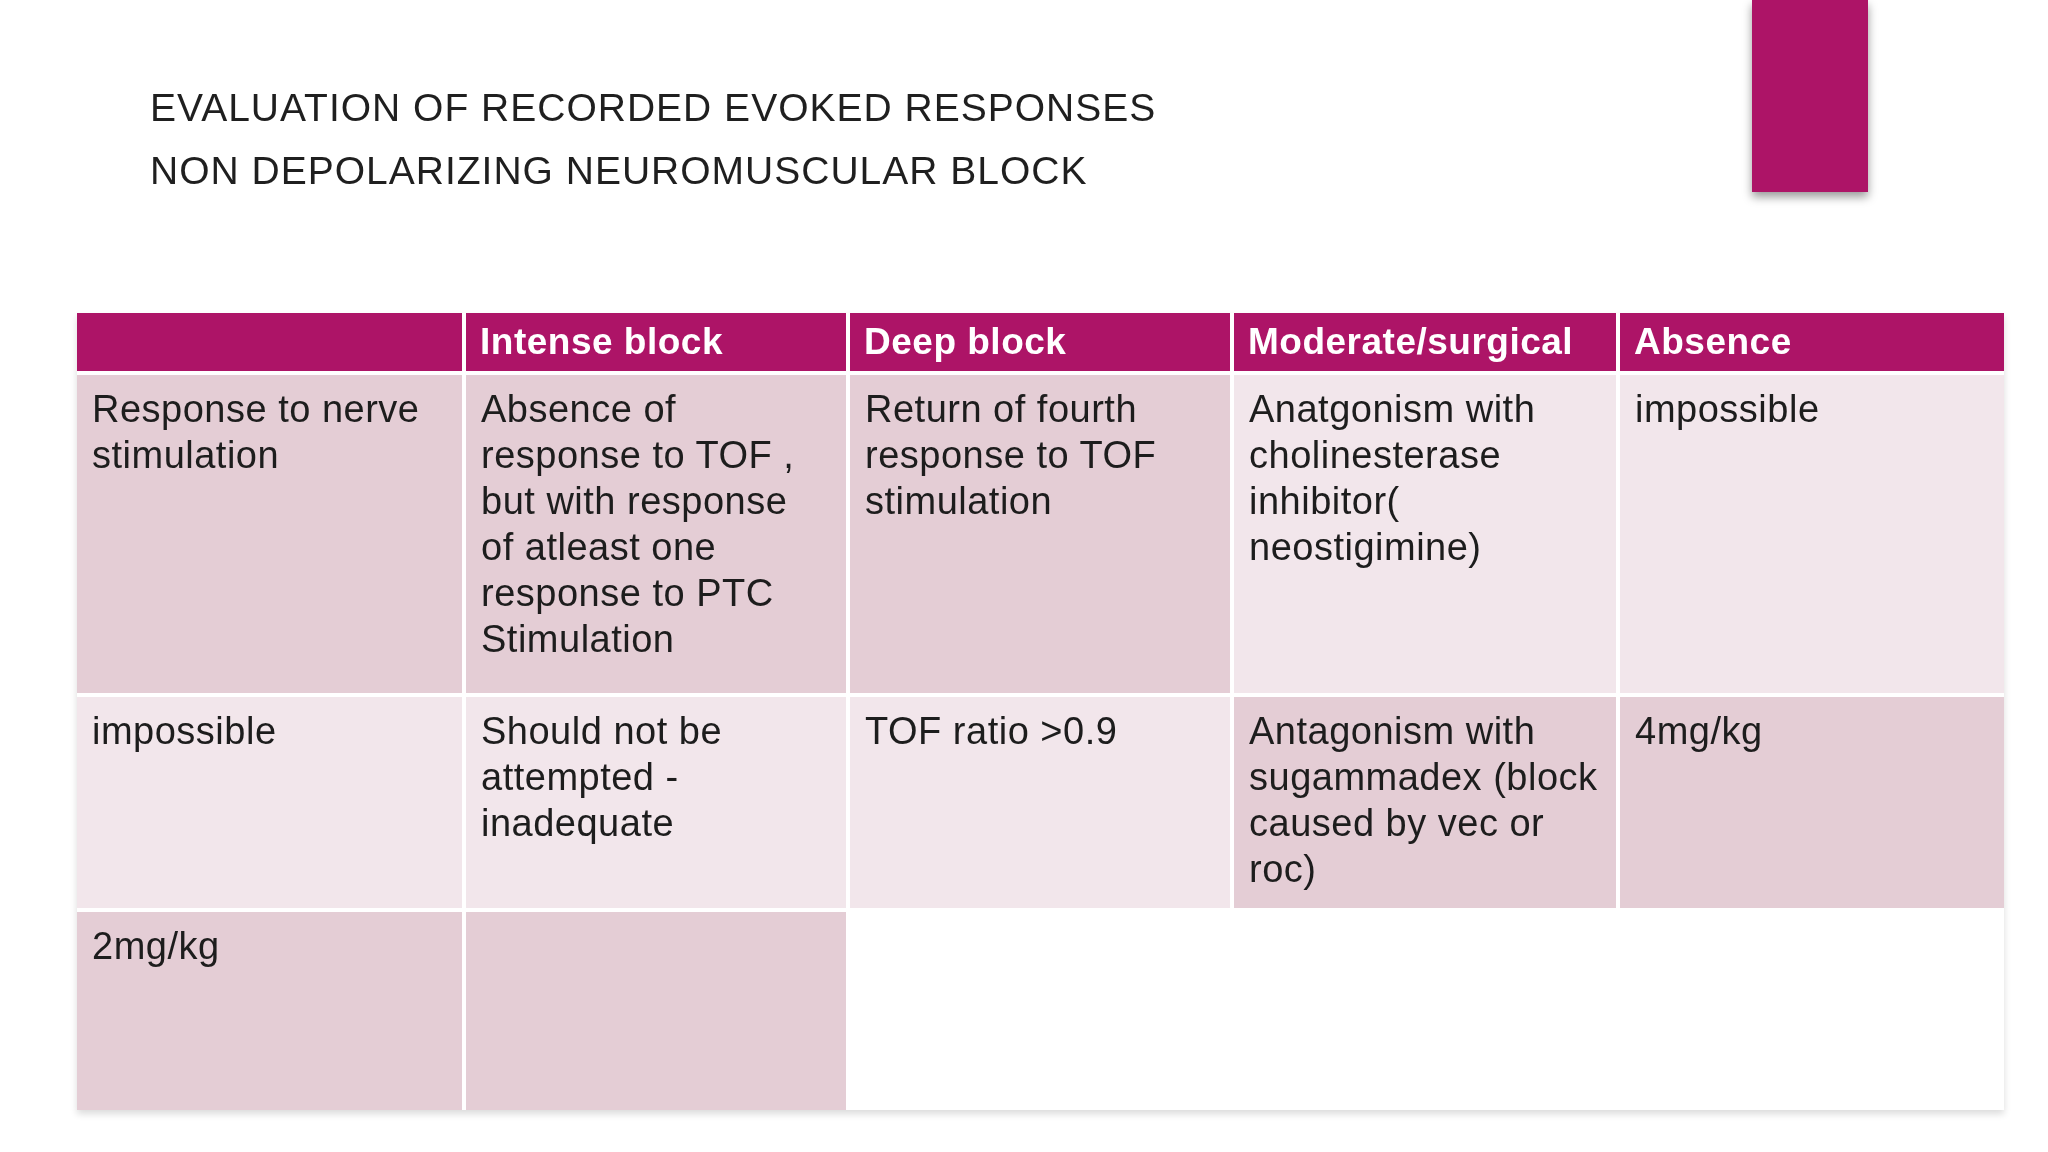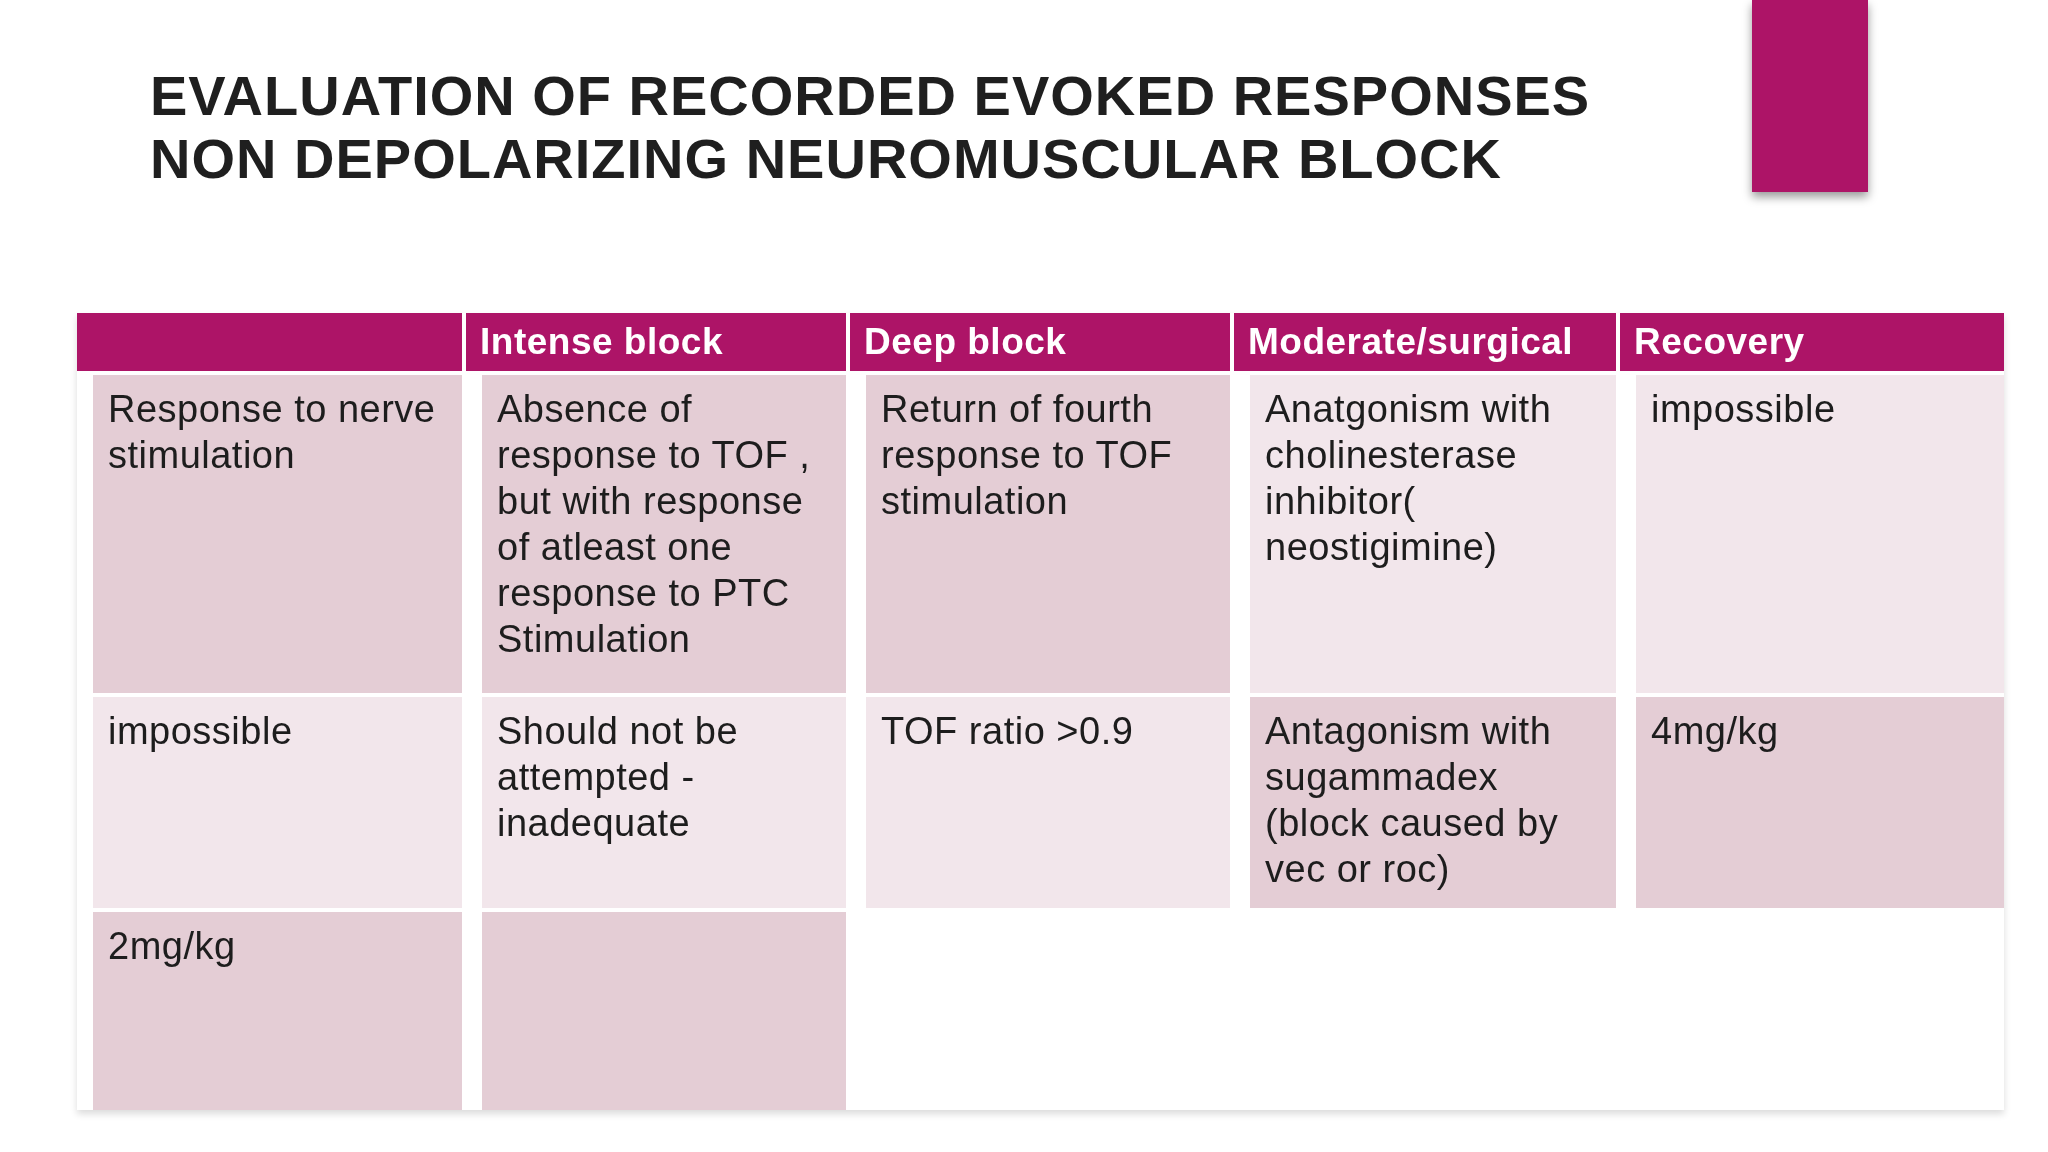--- a/index.html
+++ b/index.html
@@ -18,22 +18,22 @@
     background:var(--page-bg);
     font-family:"Liberation Sans","DejaVu Sans",sans-serif;
     position:relative;overflow:hidden;
   }
   .accent-rect{
     position:absolute;left:1752px;top:0;width:116px;height:192px;
     background:var(--accent);
     box-shadow:0 5px 9px rgba(0,0,0,0.40);
   }
   .slide-title{
-    position:absolute;left:150px;top:64px;margin:0;
-    font-size:56px;font-weight:700;letter-spacing:1px;
+    position:absolute;left:150px;top:76px;margin:0;
+    font-size:39px;font-weight:400;letter-spacing:1px;
     line-height:63px;color:var(--title-text);
   }
   .title-line{display:block;white-space:nowrap;}
   .evoked-table{
     position:absolute;left:77px;top:313px;
     display:grid;
     grid-template-columns:385px 380px 380px 382px 384px;
     grid-template-rows:58px 318px 211px 198px;
     gap:4px;
     background:var(--page-bg);
@@ -45,42 +45,41 @@
     font-size:37px;font-weight:700;letter-spacing:0.5px;
     display:flex;align-items:center;
     padding:0 10px 0 14px;
     overflow:hidden;
   }
   .cell{
     font-size:38px;line-height:46px;letter-spacing:0.5px;
     color:var(--body-text);
     padding:11px 16px 0 15px;
     overflow:hidden;
-    margin-left:16px;
   }
   .row-odd{background:var(--row-odd);}
   .row-even{background:var(--row-even);}
 </style>
 </head>
 <body>
 
 <div class="accent-rect"></div>
 
 <h1 class="slide-title">
   <span class="title-line">EVALUATION OF RECORDED EVOKED RESPONSES</span>
   <span class="title-line">NON DEPOLARIZING NEUROMUSCULAR BLOCK</span>
 </h1>
 
 <div class="evoked-table">
 
   <div class="hcell"></div>
   <div class="hcell">Intense block</div>
   <div class="hcell">Deep block</div>
   <div class="hcell">Moderate/surgical</div>
-  <div class="hcell">Recovery</div>
+  <div class="hcell">Absence</div>
 
   <div class="cell row-odd">Response to nerve stimulation</div>
   <div class="cell row-odd">Absence of response to TOF , but with response of atleast one response to PTC Stimulation</div>
   <div class="cell row-odd">Return of fourth response to TOF stimulation</div>
 
   <div class="cell row-even">Anatgonism with cholinesterase inhibitor( neostigimine)</div>
   <div class="cell row-even">impossible</div>
   <div class="cell row-even">impossible</div>
   <div class="cell row-even">Should not be attempted - inadequate</div>
   <div class="cell row-even">TOF ratio &gt;0.9</div>

